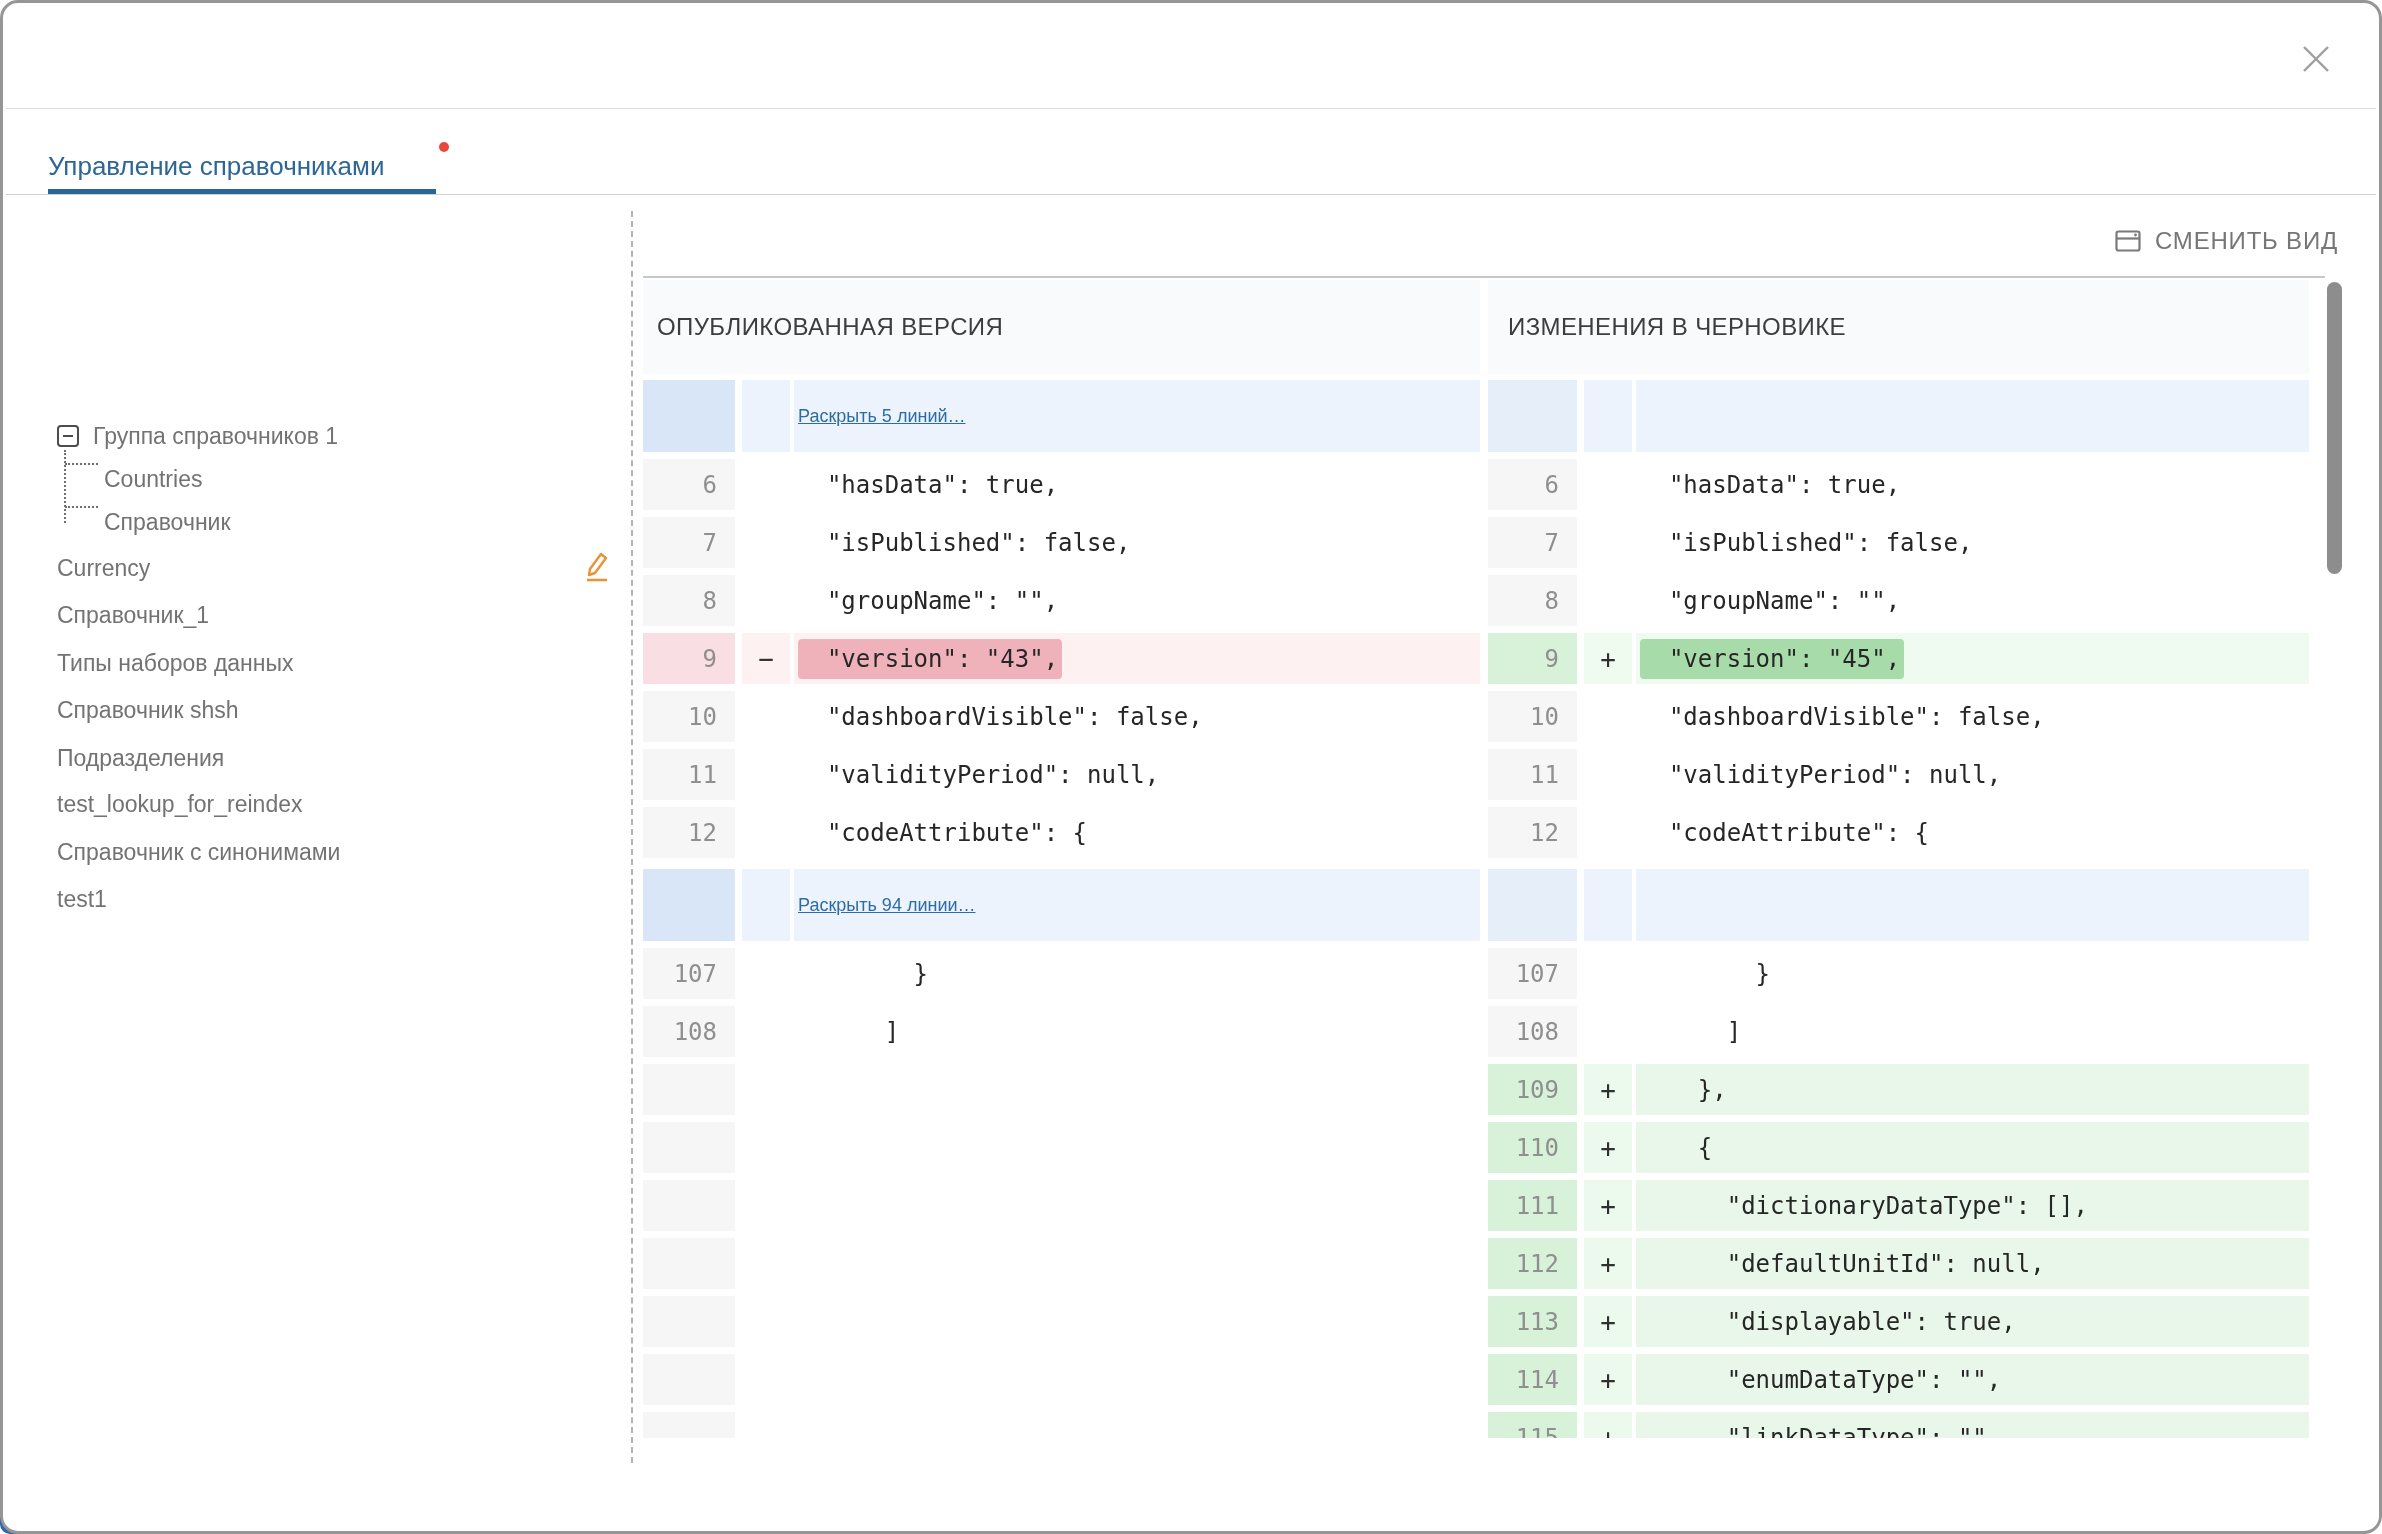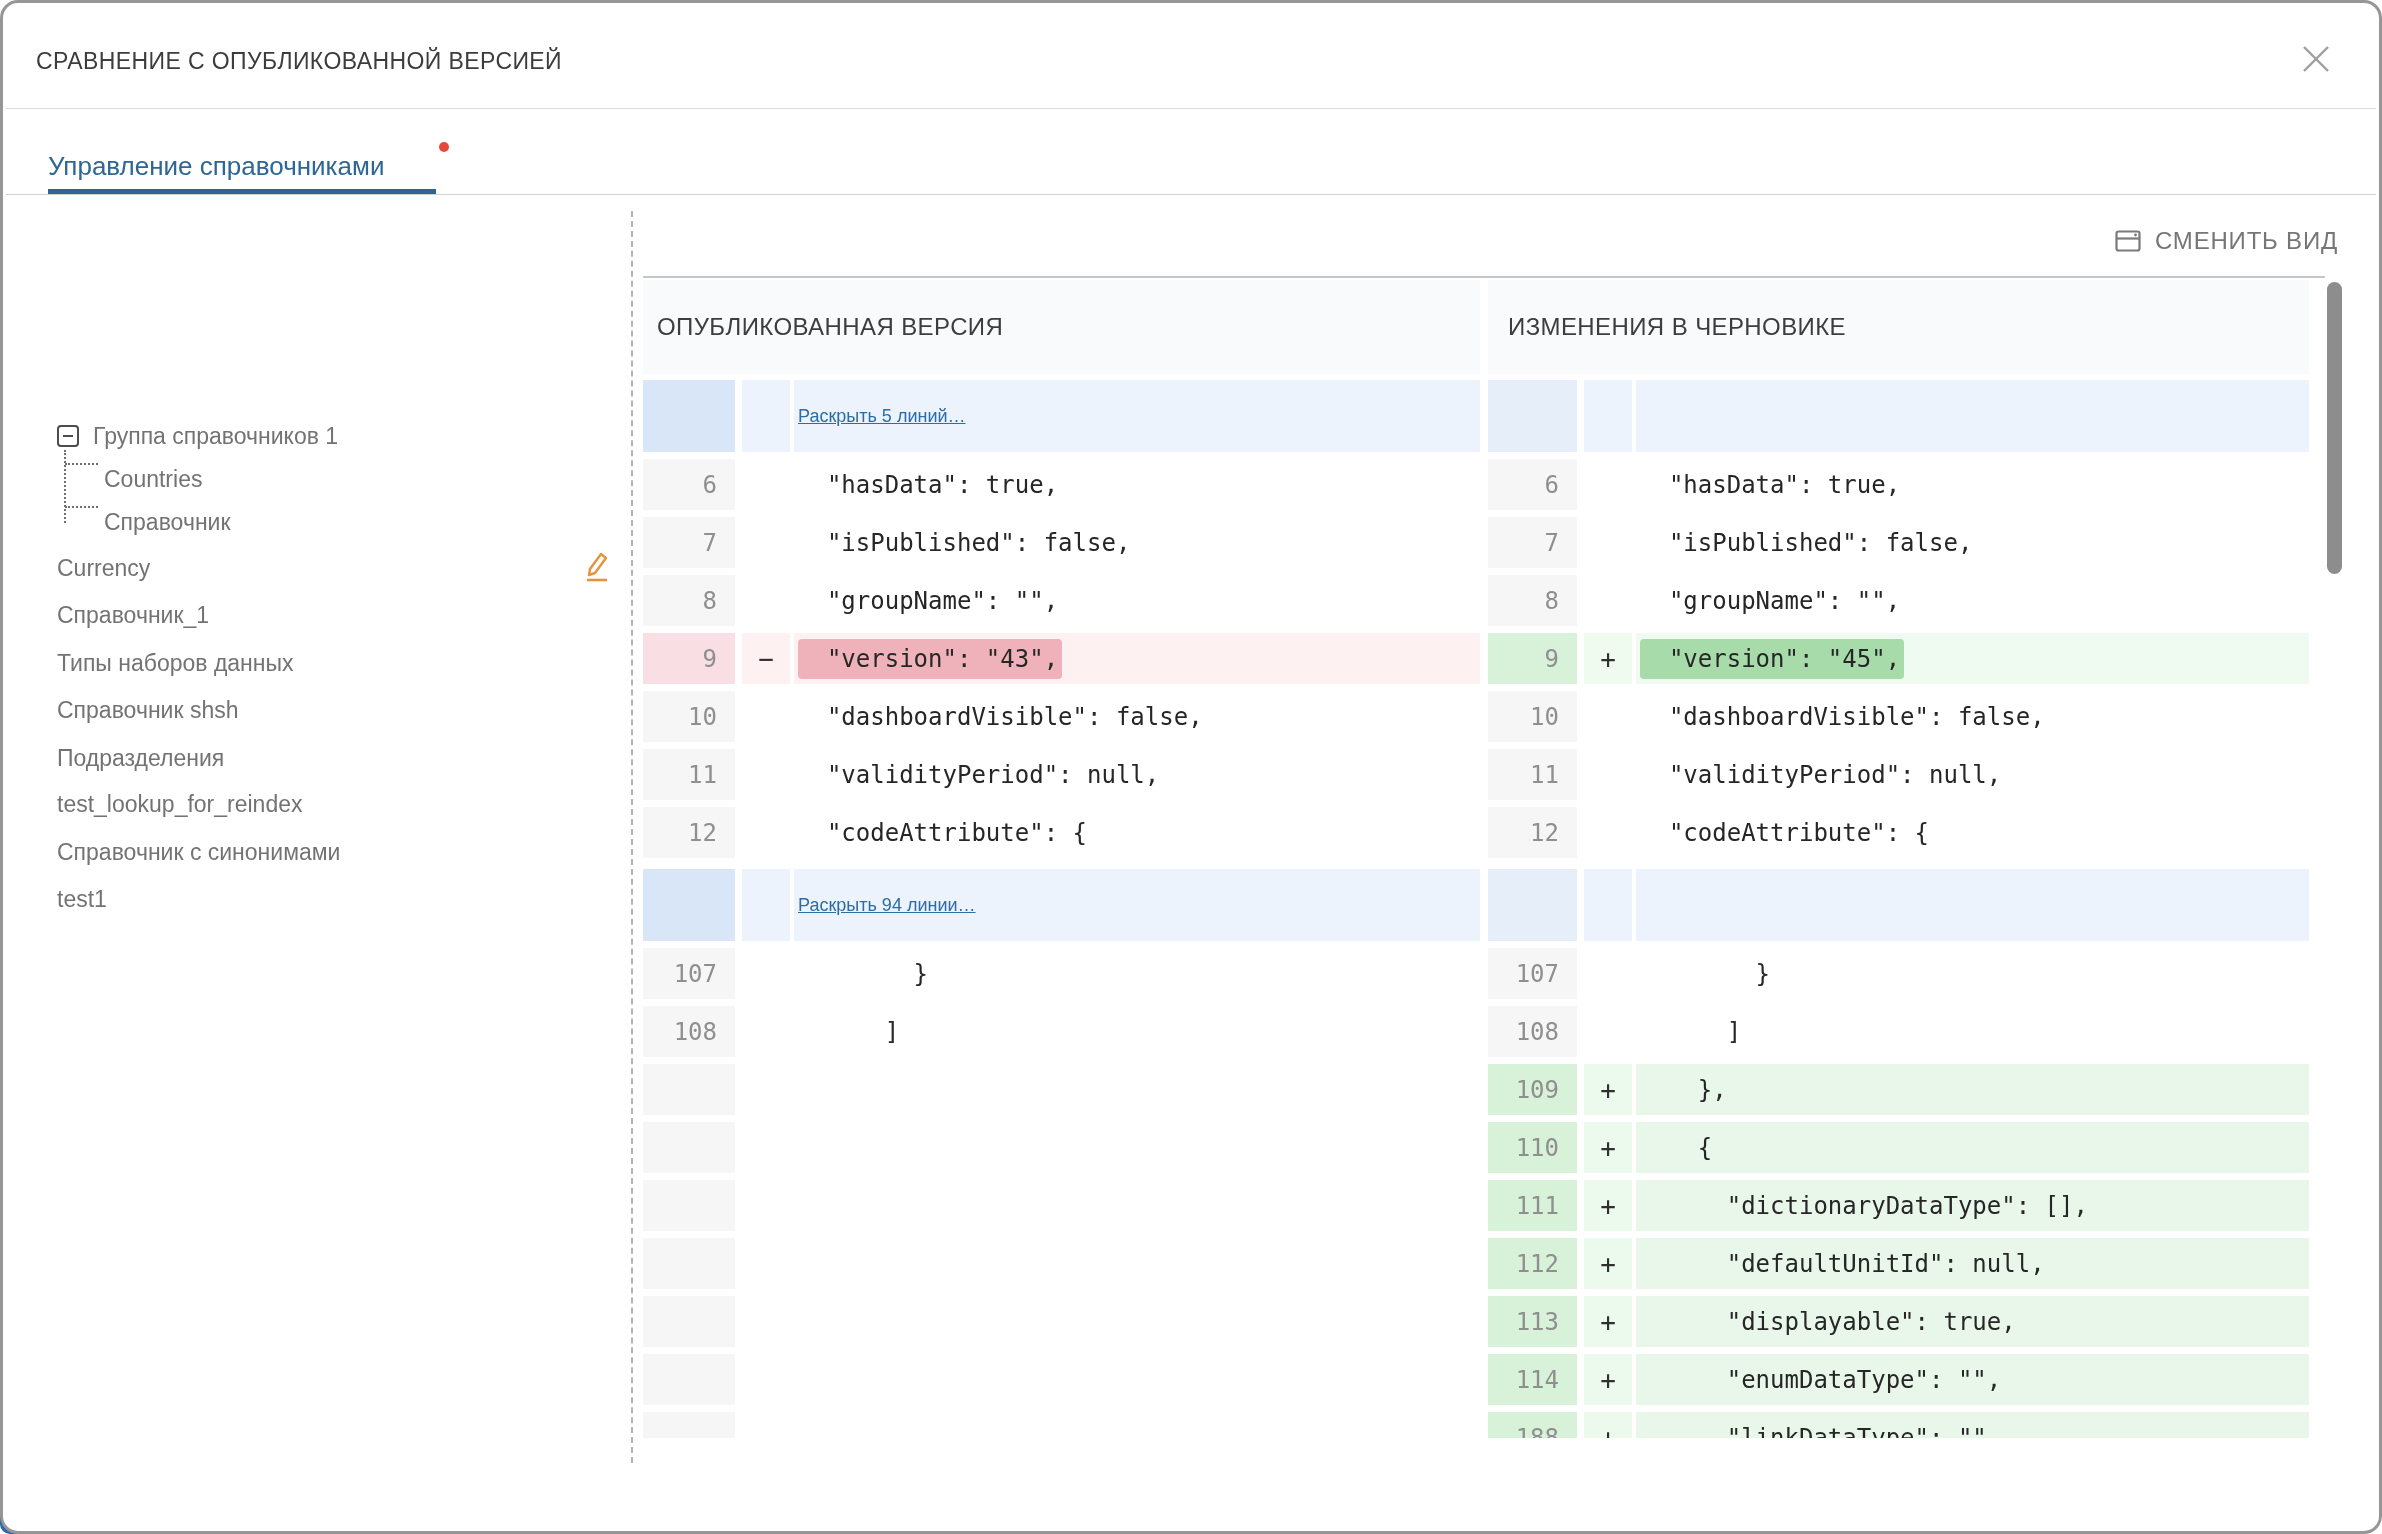--- a/index.html
+++ b/index.html
@@ -79,21 +79,20 @@
   
   .scroll-thumb{position:absolute;left:2324px;top:279px;width:15px;height:292px;border-radius:8px;background:#8d8d8d;cursor:pointer;}
 </style>
 </head>
 <body>
 
 <div class="blue-corner"></div>
 
 <div class="dialog">
 
-  <div class="dlg-title">СРАВНЕНИЕ С ОПУБЛИКОВАННОЙ ВЕРСИЕЙ</div>
 
   <div class="close-btn">
     <svg width="36" height="36" viewBox="0 0 36 36">
       <line x1="6" y1="6" x2="30" y2="30" stroke="#9f9f9f" stroke-width="2.4"></line>
       <line x1="30" y1="6" x2="6" y2="30" stroke="#9f9f9f" stroke-width="2.4"></line>
     </svg>
   </div>
 
   <div class="header-rule"></div>
 
@@ -433,21 +432,21 @@
         <div class="drow">
           <div class="st-empty" style="display: flex;">
             <div class="cell gut"></div>
             <div class="gap1"></div>
             <div class="cell sign"></div>
             <div class="gap2"></div>
             <div class="cell code"></div>
           </div>
           <div class="pane-gap"></div>
           <div class="st-added" style="display: flex;">
-            <div class="cell gut gut-r">188</div>
+            <div class="cell gut gut-r">115</div>
             <div class="gap1"></div>
             <div class="cell sign">+</div>
             <div class="gap2"></div>
             <div class="cell code code-r">      "linkDataType": "",</div>
           </div>
         </div>
       </div>
   </div>
 
   <div class="scroll-thumb"></div>

